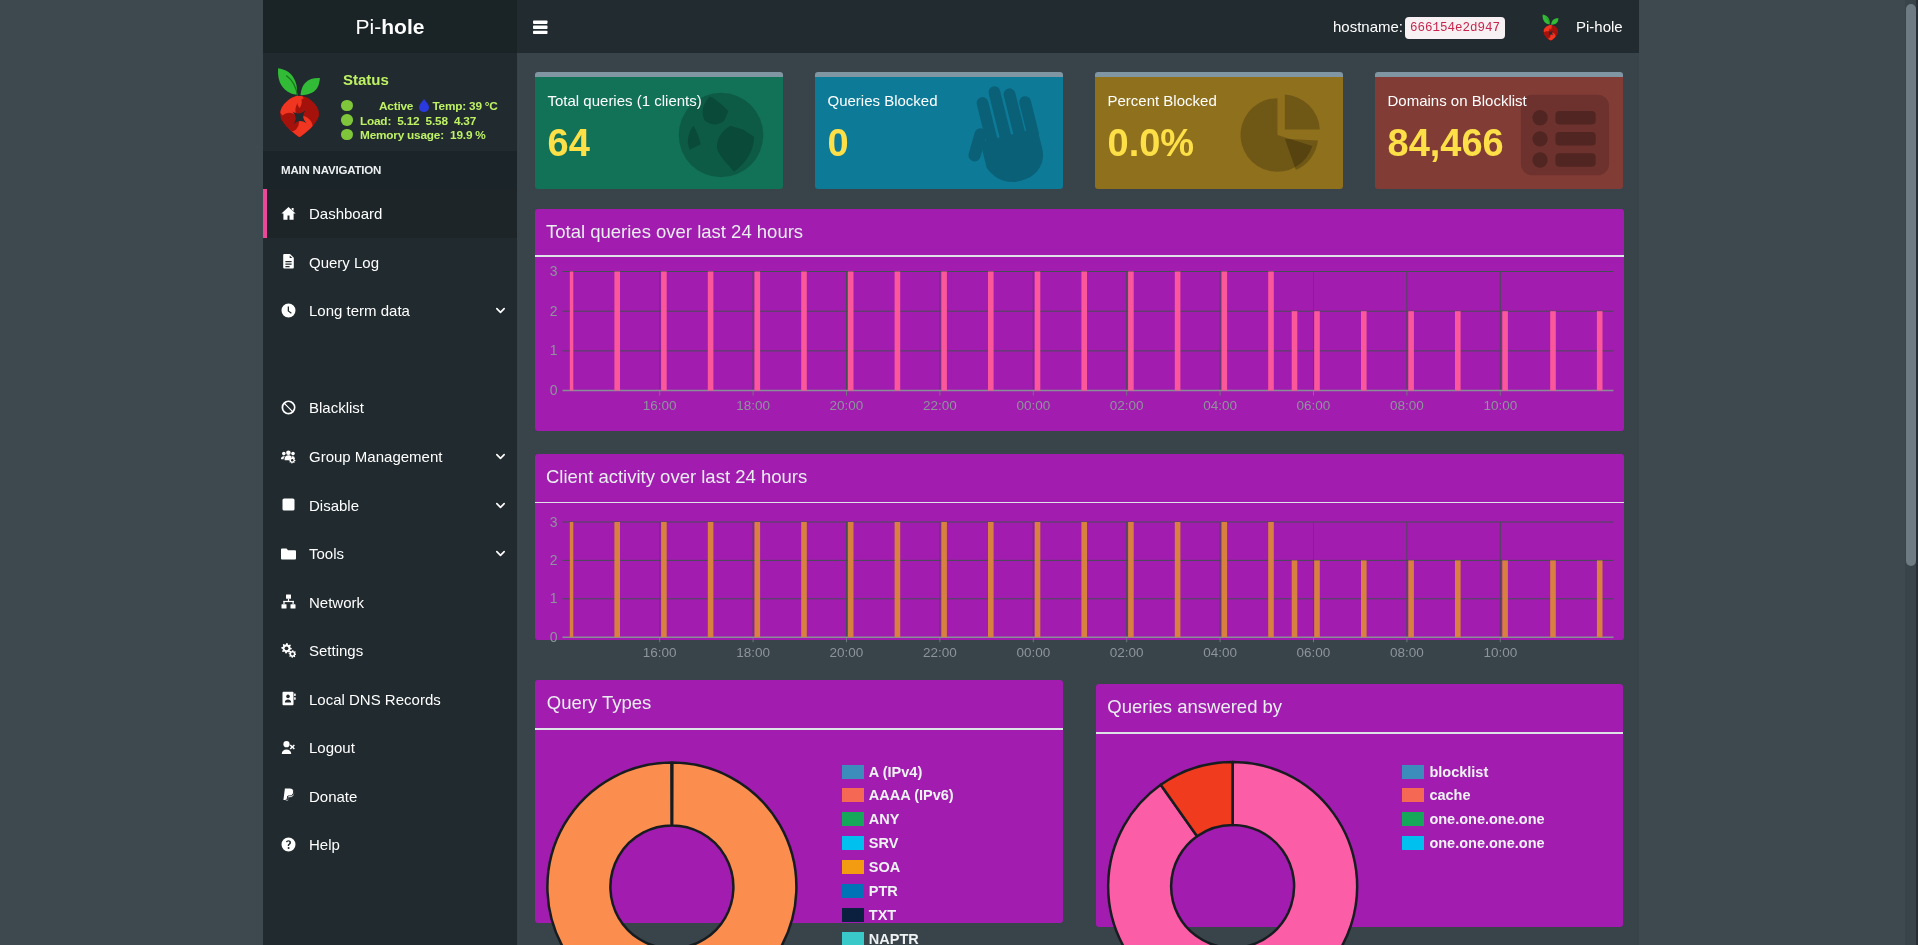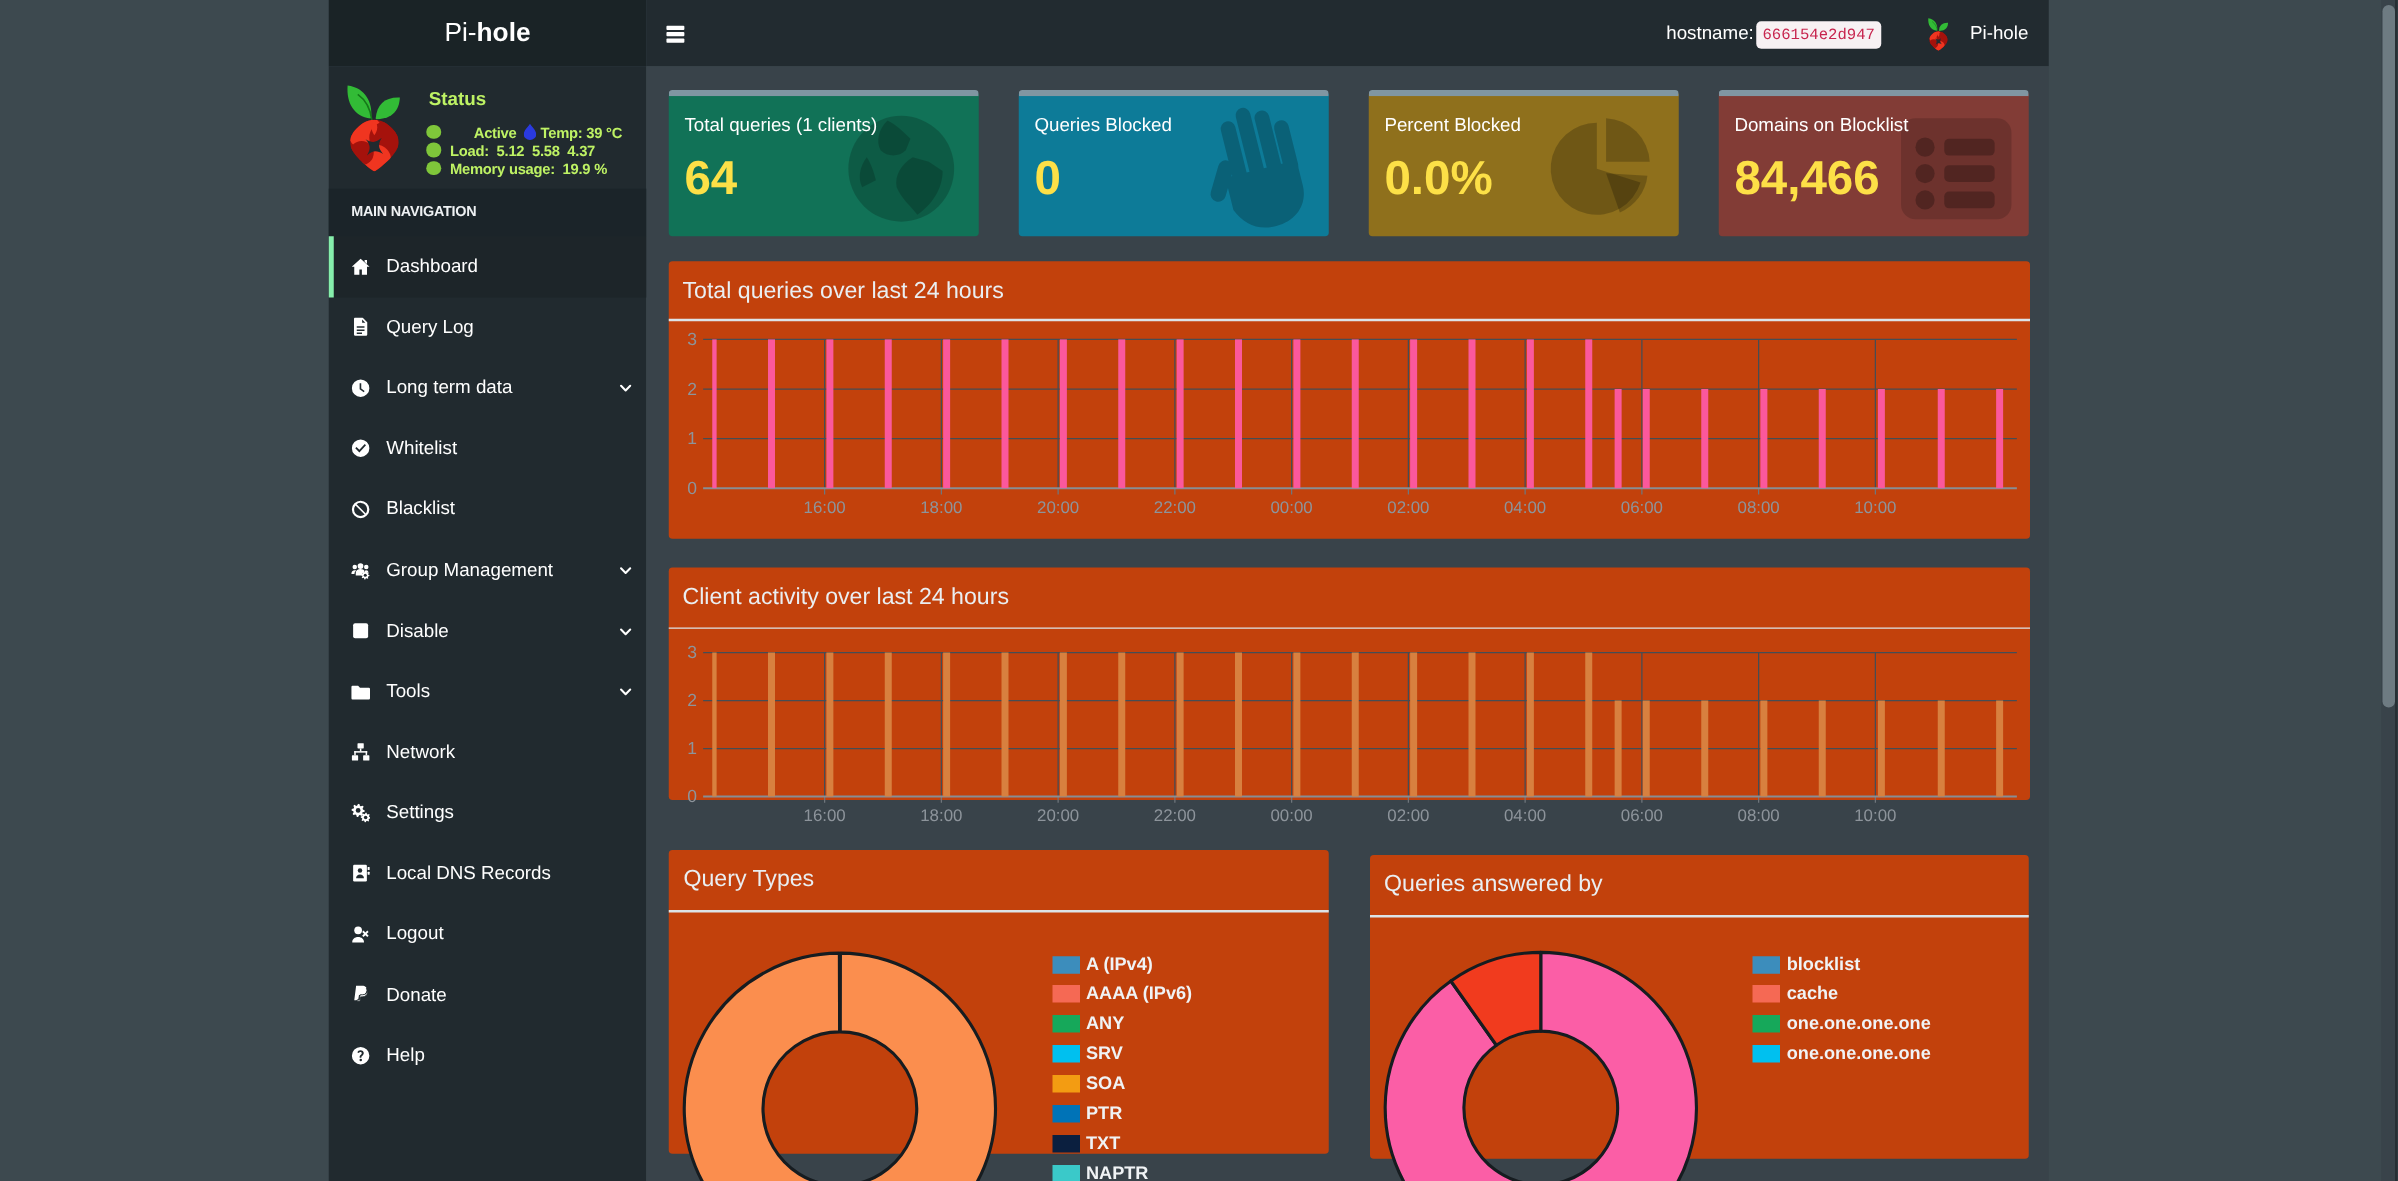--- a/index.html
+++ b/index.html
@@ -6,28 +6,28 @@
 .abs { position:absolute; }
 #logo { position:absolute; left:263px; top:0; width:254px; height:53px; background:#1a2326; color:#fff; text-align:center; line-height:53px; font-size:21px; font-weight:300; }
 #logo b { font-weight:700; }
 #navbar { position:absolute; left:517px; top:0; width:1122px; height:53px; background:#222b30; }
 #sidebar { position:absolute; left:263px; top:53px; width:254px; height:892px; background:#212a2f; }
 #content { position:absolute; left:517px; top:53px; width:1122px; height:892px; background:#39434a; }
 .ibox { position:absolute; top:71.5px; width:248px; height:117px; border-radius:3px; border-top:5.5px solid #8096a2; overflow:hidden; }
 .ibt { position:absolute; left:13px; top:15.5px; font-size:15px; color:#fff; }
 .ibv { position:absolute; left:13px; top:45px; font-size:38px; font-weight:700; color:#fde047; }
 .ibicon { position:absolute; }
-.box { position:absolute; left:534.5px; width:1089px; background:#c2410c; border-radius:3px; }
+.box { position:absolute; left:534.5px; width:1089px; background:#a21caf; border-radius:3px; }
 .boxtitle { position:absolute; left:11.5px; top:12px; font-size:18.5px; color:#eaeef1; }
 .boxline { position:absolute; left:0; width:100%; height:1.5px; background:#dde3e7; }
 .lgrow { position:absolute; height:16px; }
 .sw { position:absolute; left:0; top:0; width:22px; height:14px; }
 .lgt { position:absolute; left:27px; top:-1px; font-size:14.5px; font-weight:600; color:#f0f3f5; white-space:nowrap; }
 .mi { position:absolute; left:0; width:254px; color:#fff; }
-.mi.active { background:#1d2529; border-left:4px solid #86efac; }
+.mi.active { background:#1d2529; border-left:4px solid #ec4899; }
 .mic { position:absolute; left:18px; top:50%; margin-top:-7.5px; width:15px; height:15px; }
 .mi.active .mic { left:14px; }
 .mil { position:absolute; left:46px; top:50%; transform:translateY(-50%); font-size:15px; }
 .mi.active .mil { left:42px; }
 .chev { position:absolute; right:11px; top:50%; margin-top:-5px; width:11px; height:11px; }
 #mainnav { position:absolute; left:263px; top:151px; width:254px; height:38px; background:#1b2429; color:#eef1f3; font-size:11.5px; font-weight:700; line-height:38px; padding-left:18px; letter-spacing:-0.2px; }
 .st { position:absolute; color:#bef264; font-size:11.8px; font-weight:700; white-space:nowrap; letter-spacing:-0.2px; }
 .dot { position:absolute; width:11.5px; height:11.5px; border-radius:50%; background:#7fc63a; left:341px; }
 #hostlab { position:absolute; left:1333px; top:0; height:53px; line-height:53px; color:#fff; font-size:15px; }
 #hostbadge { position:absolute; left:1405px; top:16.5px; width:100px; height:22.5px; background:#f7f1f3; border-radius:4px; color:#c7254e; font-family:"Liberation Mono",monospace; font-size:12.5px; text-align:center; line-height:22.5px; }
@@ -115,26 +115,20 @@
       <span class="mil">Query Log</span>
     </div>
     <div class="mi" style="top:286.1px;height:48.5px">
       <svg class="mic" viewBox="0 0 15 15" fill="#fff">
         <path d="M7.5 0.5a7 7 0 1 0 0 14 7 7 0 0 0 0-14zm3.2 9.2-.7 1-3.3-2.4V3.5h1.3v4.2z"></path>
       </svg>
       <span class="mil">Long term data</span>
       <svg class="chev" viewBox="0 0 12 12">
         <path d="M2 4l4 4 4-4" fill="none" stroke="#fff" stroke-width="1.8" stroke-linecap="round" stroke-linejoin="round"></path>
       </svg>
-    </div>
-    <div class="mi" style="top:334.7px;height:48.5px">
-      <svg class="mic" viewBox="0 0 15 15" fill="#fff">
-        <path d="M7.5 0.5a7 7 0 1 0 0 14 7 7 0 0 0 0-14zm-1 10.4L3.2 7.6l1-1 2.3 2.2 4.3-4.6 1 1z"></path>
-      </svg>
-      <span class="mil">Whitelist</span>
     </div>
     <div class="mi" style="top:383.2px;height:48.5px">
       <svg class="mic" viewBox="0 0 15 15" fill="#fff">
         <path d="M7.5 0.5a7 7 0 1 0 0 14 7 7 0 0 0 0-14zM2.3 7.5c0-1.2.4-2.3 1.1-3.2l7.3 7.3a5.2 5.2 0 0 1-8.4-4.1zm9.3 3.2L4.3 3.4a5.2 5.2 0 0 1 7.3 7.3z"></path>
       </svg>
       <span class="mil">Blacklist</span>
     </div>
     <div class="mi" style="top:431.8px;height:48.5px">
       <svg class="mic" viewBox="0 0 15 15" fill="#fff">
         <circle cx="7.4" cy="3.8" r="2.3"></circle>

